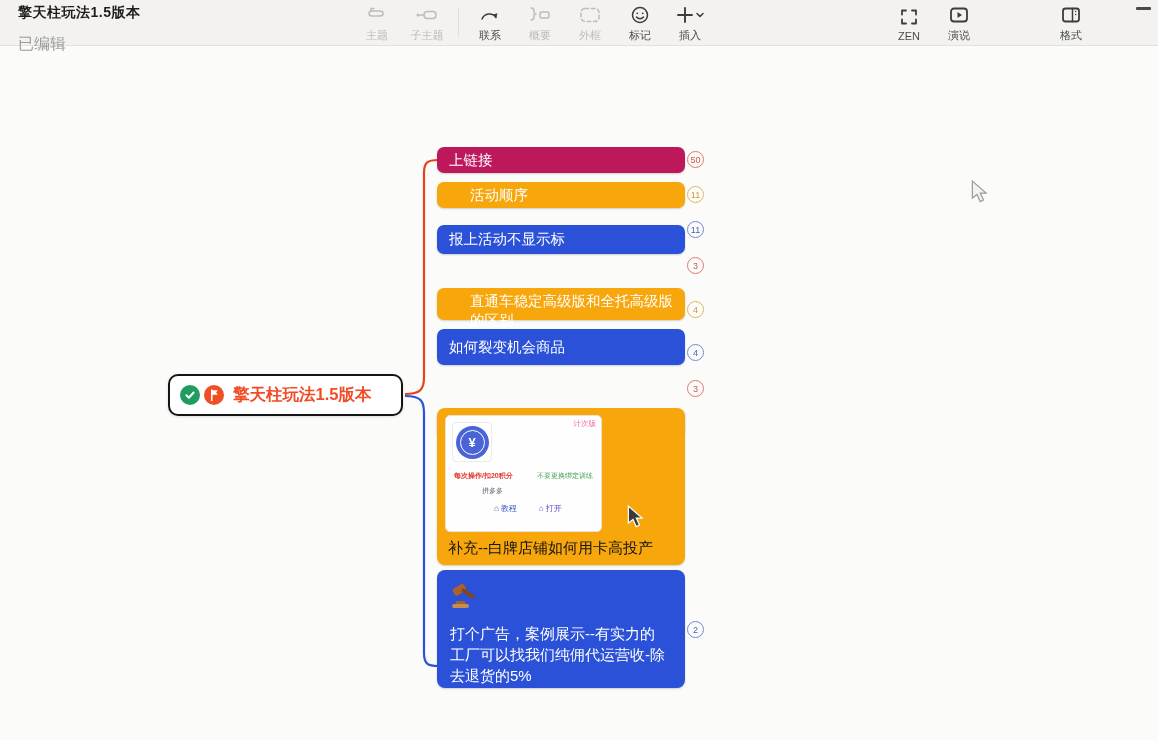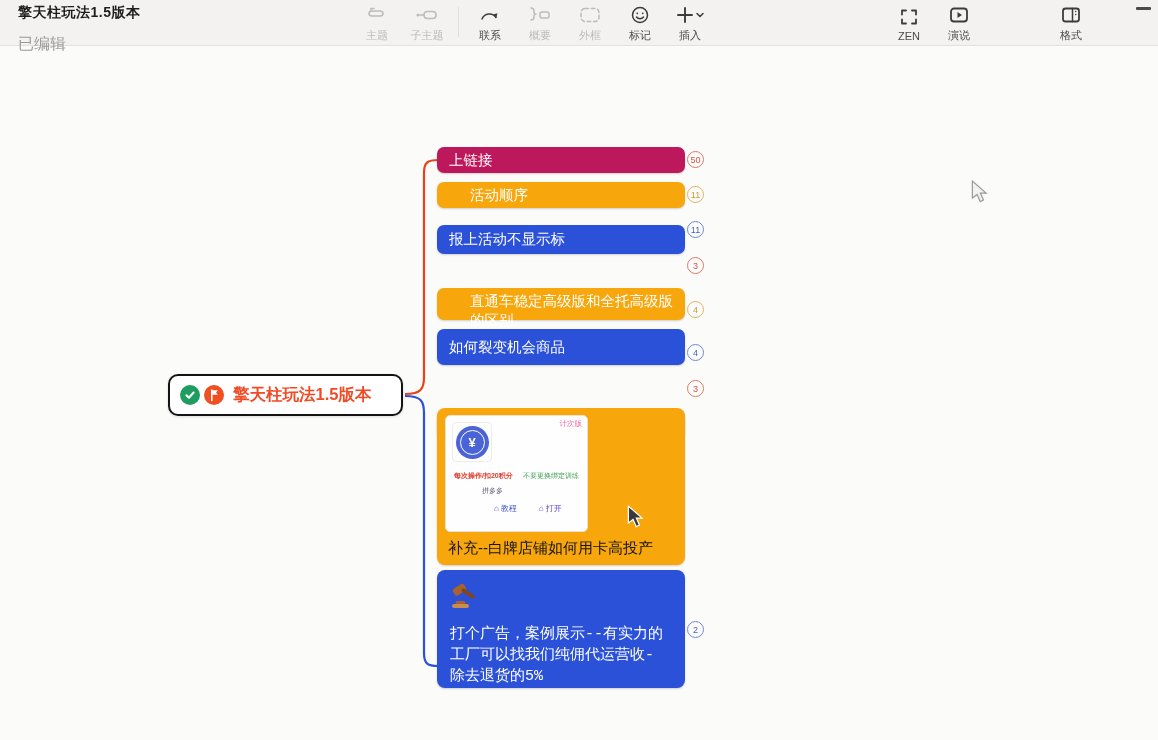--- a/index.html
+++ b/index.html
@@ -53,21 +53,21 @@
            background:#fcfcfc; display:flex; align-items:center; justify-content:center;
            font-size:9px; cursor:pointer; }
   .badge.b-red    { border:1.2px solid #dd7a66; color:#d25540; }
   .badge.b-orange { border:1.2px solid #e0b45c; color:#cf9a2f; }
   .badge.b-blue   { border:1.2px solid #7388cf; color:#4a63b8; }
 
   
   .node-card { position:absolute; left:437px; top:361px; width:248px; height:157px;
                background:#f7a60b; border-radius:8px; box-shadow:0 1px 2px rgba(0,0,0,.18);
                padding:7px 8px; cursor:pointer; }
-  .embed { position:relative; width:143px; height:117px; background:#fefefe;
+  .embed { position:relative; width:157px; height:117px; background:#fefefe;
            border:1px solid #e9e2d2; border-radius:5px; padding:6px 6px 4px 6px; }
   .embed-version { position:absolute; right:5px; top:3px; font-size:7.5px; color:#f06ba8; }
   .embed-head { display:flex; gap:6px; }
   .app-ico { width:40px; height:40px; border:1px solid #ececec; border-radius:4px;
              display:flex; align-items:center; justify-content:center; flex:0 0 auto; }
   .app-ico .ring { width:33px; height:33px; border-radius:50%; background:#4a63d6;
                    display:flex; align-items:center; justify-content:center; }
   .app-ico .ring-inner { width:25px; height:25px; border-radius:50%; border:1.6px solid #ffffff;
                    display:flex; align-items:center; justify-content:center;
                    color:#fff; font-size:13px; font-weight:bold; }
@@ -80,21 +80,21 @@
   .embed-platform { margin-top:5px; margin-left:30px; font-size:7px; color:#5a5a6e; }
   .embed-actions { display:flex; gap:22px; margin-top:7px; margin-left:42px; }
   .embed-act { font-size:8px; display:flex; align-items:center; gap:2px; cursor:pointer; }
   .embed-act.a-blue { color:#3b55c9; }
   .embed-act.a-purple { color:#5b46c9; }
   .card-caption { position:absolute; left:11px; bottom:7px; font-size:15px; color:#141414; }
 
   
   .node-note { position:absolute; left:437px; top:523px; width:248px; height:118px;
                background:#2a51d8; border-radius:8px; box-shadow:0 1px 2px rgba(0,0,0,.18);
-               padding:12px 19px 0 13px; cursor:pointer;font-family:Liberation Mono, monospace; }
+               padding:12px 19px 0 13px; cursor:pointer; }
   .note-text { margin-top:7px; color:#fff; font-size:15px; line-height:21px; }
 
   
   .cursor { position:absolute; pointer-events:none; }
 </style>
 </head>
 <body>
 
 <div class="app">
 

